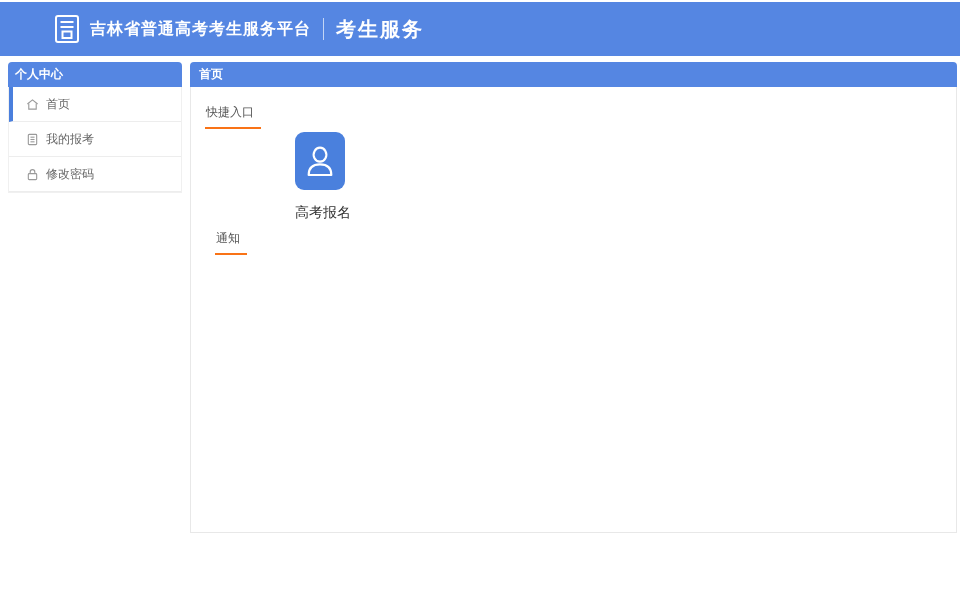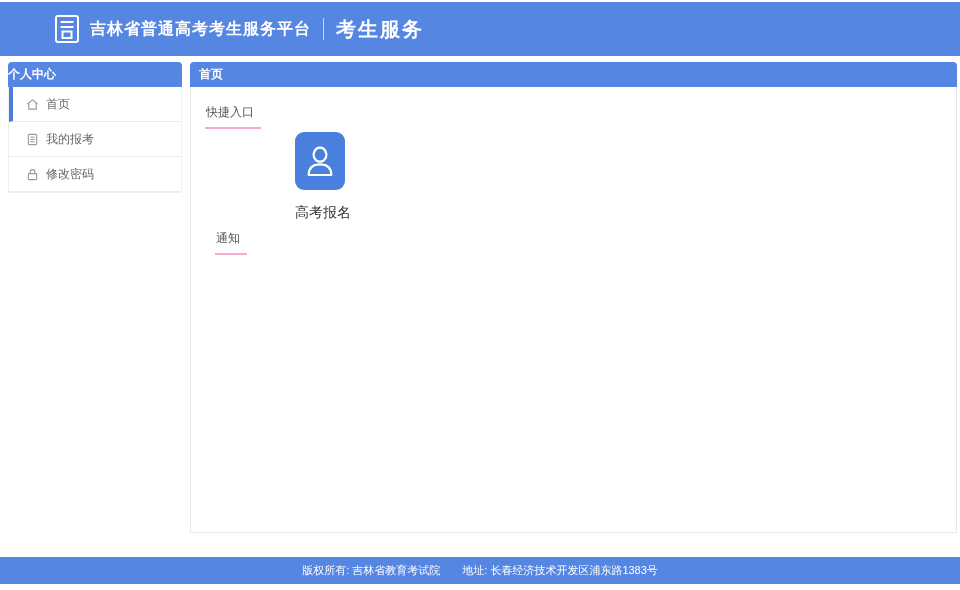--- a/index.html
+++ b/index.html
@@ -11,38 +11,38 @@
   .app-header { position: absolute; left: 0; top: 2px; width: 960px; height: 54px;
     background: #5586e2; display: flex; align-items: center; padding-left: 54px; }
   .app-logo { width: 26px; height: 30px; flex: 0 0 auto; }
   .app-title { color: #fff; font-size: 16px; font-weight: bold; margin-left: 10px; letter-spacing: 1px; }
   .app-sep { width: 1px; height: 22px; background: rgba(255,255,255,0.65); margin: 0 12px; }
   .app-subtitle { color: #fff; font-size: 20px; font-weight: bold; letter-spacing: 2px; text-align: center; }
 
   
   .sidebar { position: absolute; left: 8px; top: 62px; width: 174px; }
   .sidebar-header { height: 25px; line-height: 25px; background: #5586e2; color: #fff;
-    font-size: 12px; font-weight: bold; padding-left: 0; border-radius: 4px 4px 0 0; }
+    font-size: 12px; font-weight: bold; padding-left: 7px; border-radius: 4px 4px 0 0; }
   .sidebar-body { background: #fff; border: 1px solid #f0f0f0; border-top: none; }
   .side-item { position: relative; height: 35px; display: flex; align-items: center;
     padding-left: 17px; font-size: 12px; color: #666; border-bottom: 1px solid #ededed;
     cursor: pointer; background: #fff; }
   .side-item.active { border-left: 4px solid #4a7fdd; padding-left: 13px; }
   .side-item .ico { width: 13px; height: 13px; margin-right: 7px; flex: 0 0 auto; }
   .side-item .ico svg { display: block; width: 13px; height: 13px; }
 
   
   .content { position: absolute; left: 190px; top: 62px; width: 767px; }
   .content-header { height: 25px; line-height: 25px; background: #5586e2; color: #fff;
     font-size: 12px; font-weight: bold; padding-left: 9px; border-radius: 4px 4px 0 0; }
   .content-body { position: relative; background: #fff; height: 446px;
     border: 1px solid #e8e8e8; border-top: none; }
 
   .tab { position: absolute; display: inline-block; font-size: 12px; color: #555;
-    padding: 0 7px 6px 1px; border-bottom: 2px solid #f9a8d4; cursor: pointer; }
+    padding: 0 7px 6px 1px; border-bottom: 2px solid #f97316; cursor: pointer; }
   .tab-quick { left: 14px; top: 17px; }
   .tab-notice { left: 24px; top: 143px; }
 
   .quick-card { position: absolute; left: 104px; top: 45px; width: 50px; text-align: center; cursor: pointer; }
   .quick-icon { width: 50px; height: 58px; background: #4a80dd; border-radius: 9px;
     display: flex; align-items: center; justify-content: center; }
   .quick-icon svg { width: 32px; height: 38px; display: block; }
   .quick-label { margin-top: 14px; font-size: 14px; color: #333; white-space: nowrap; }
 
   
@@ -124,18 +124,14 @@
           </svg>
         </div>
         <div class="quick-label">高考报名</div>
       </div>
 
       <span class="tab tab-notice">通知</span>
 
     </div>
   </div>
 
-  <div class="app-footer">
-    <span class="part">版权所有: 吉林省教育考试院</span>
-    <span class="part">地址: 长春经济技术开发区浦东路1383号</span>
-  </div>
 
 </div>
 
 </body></html>

